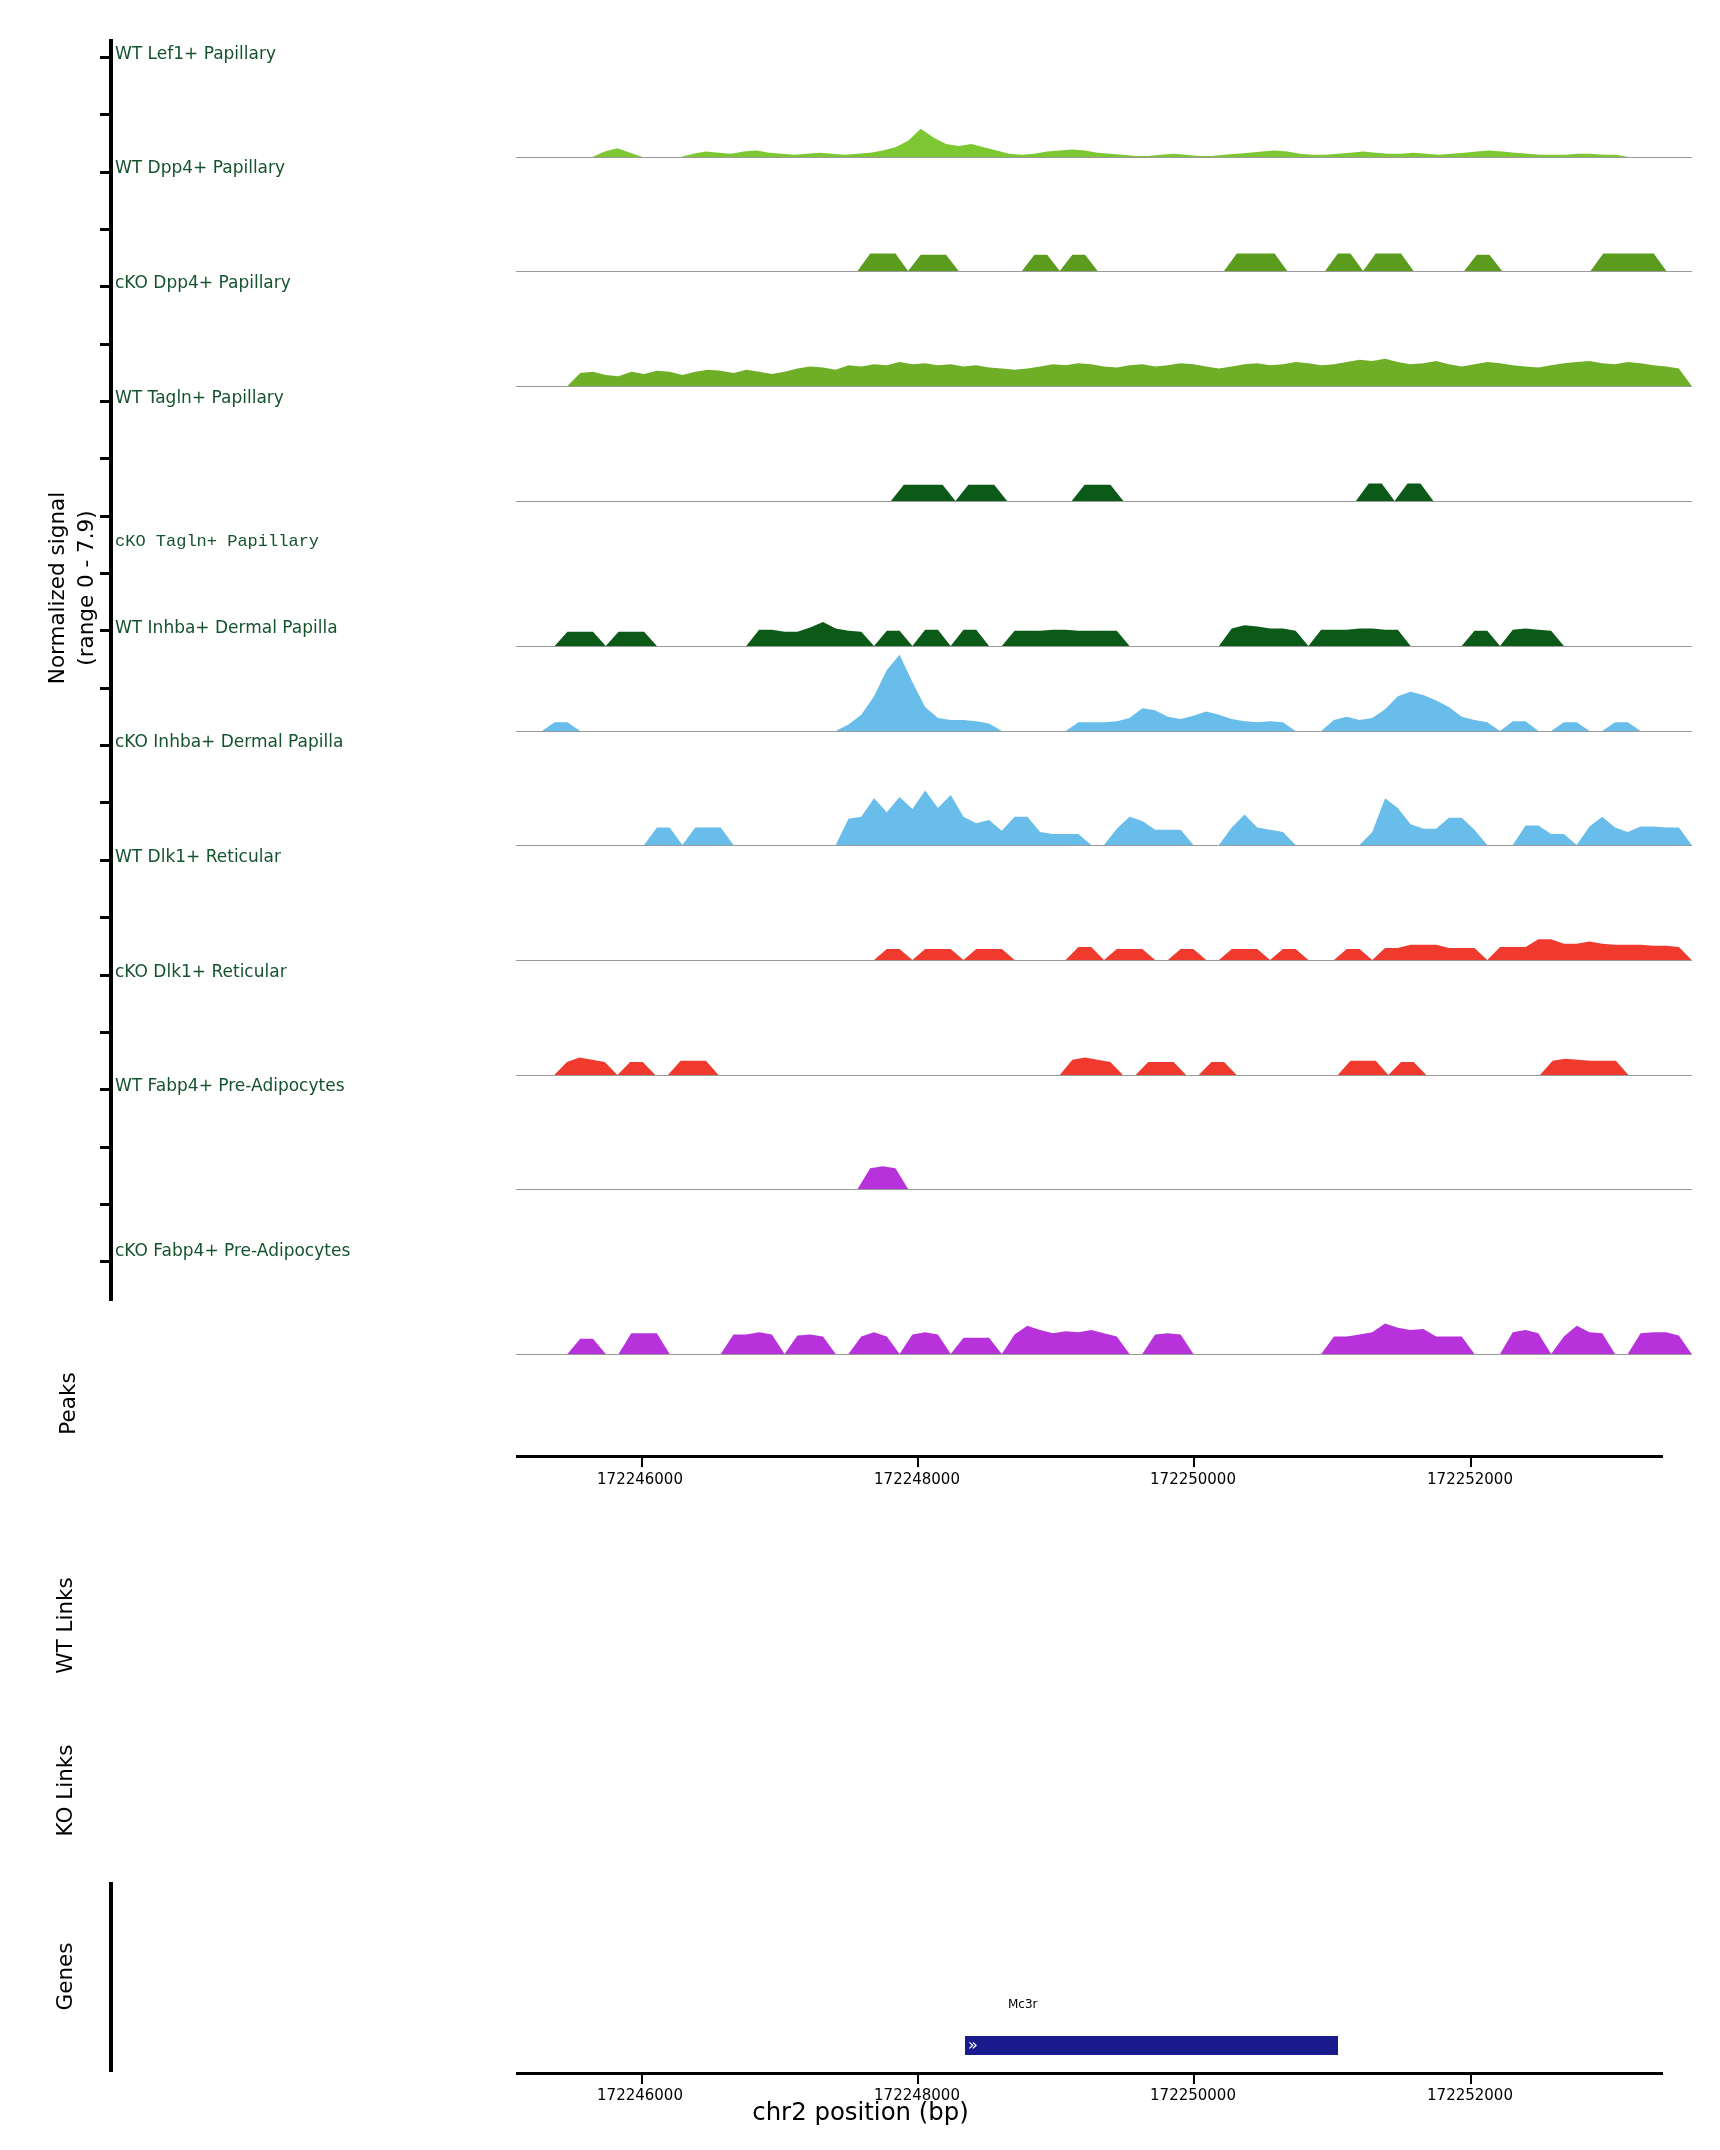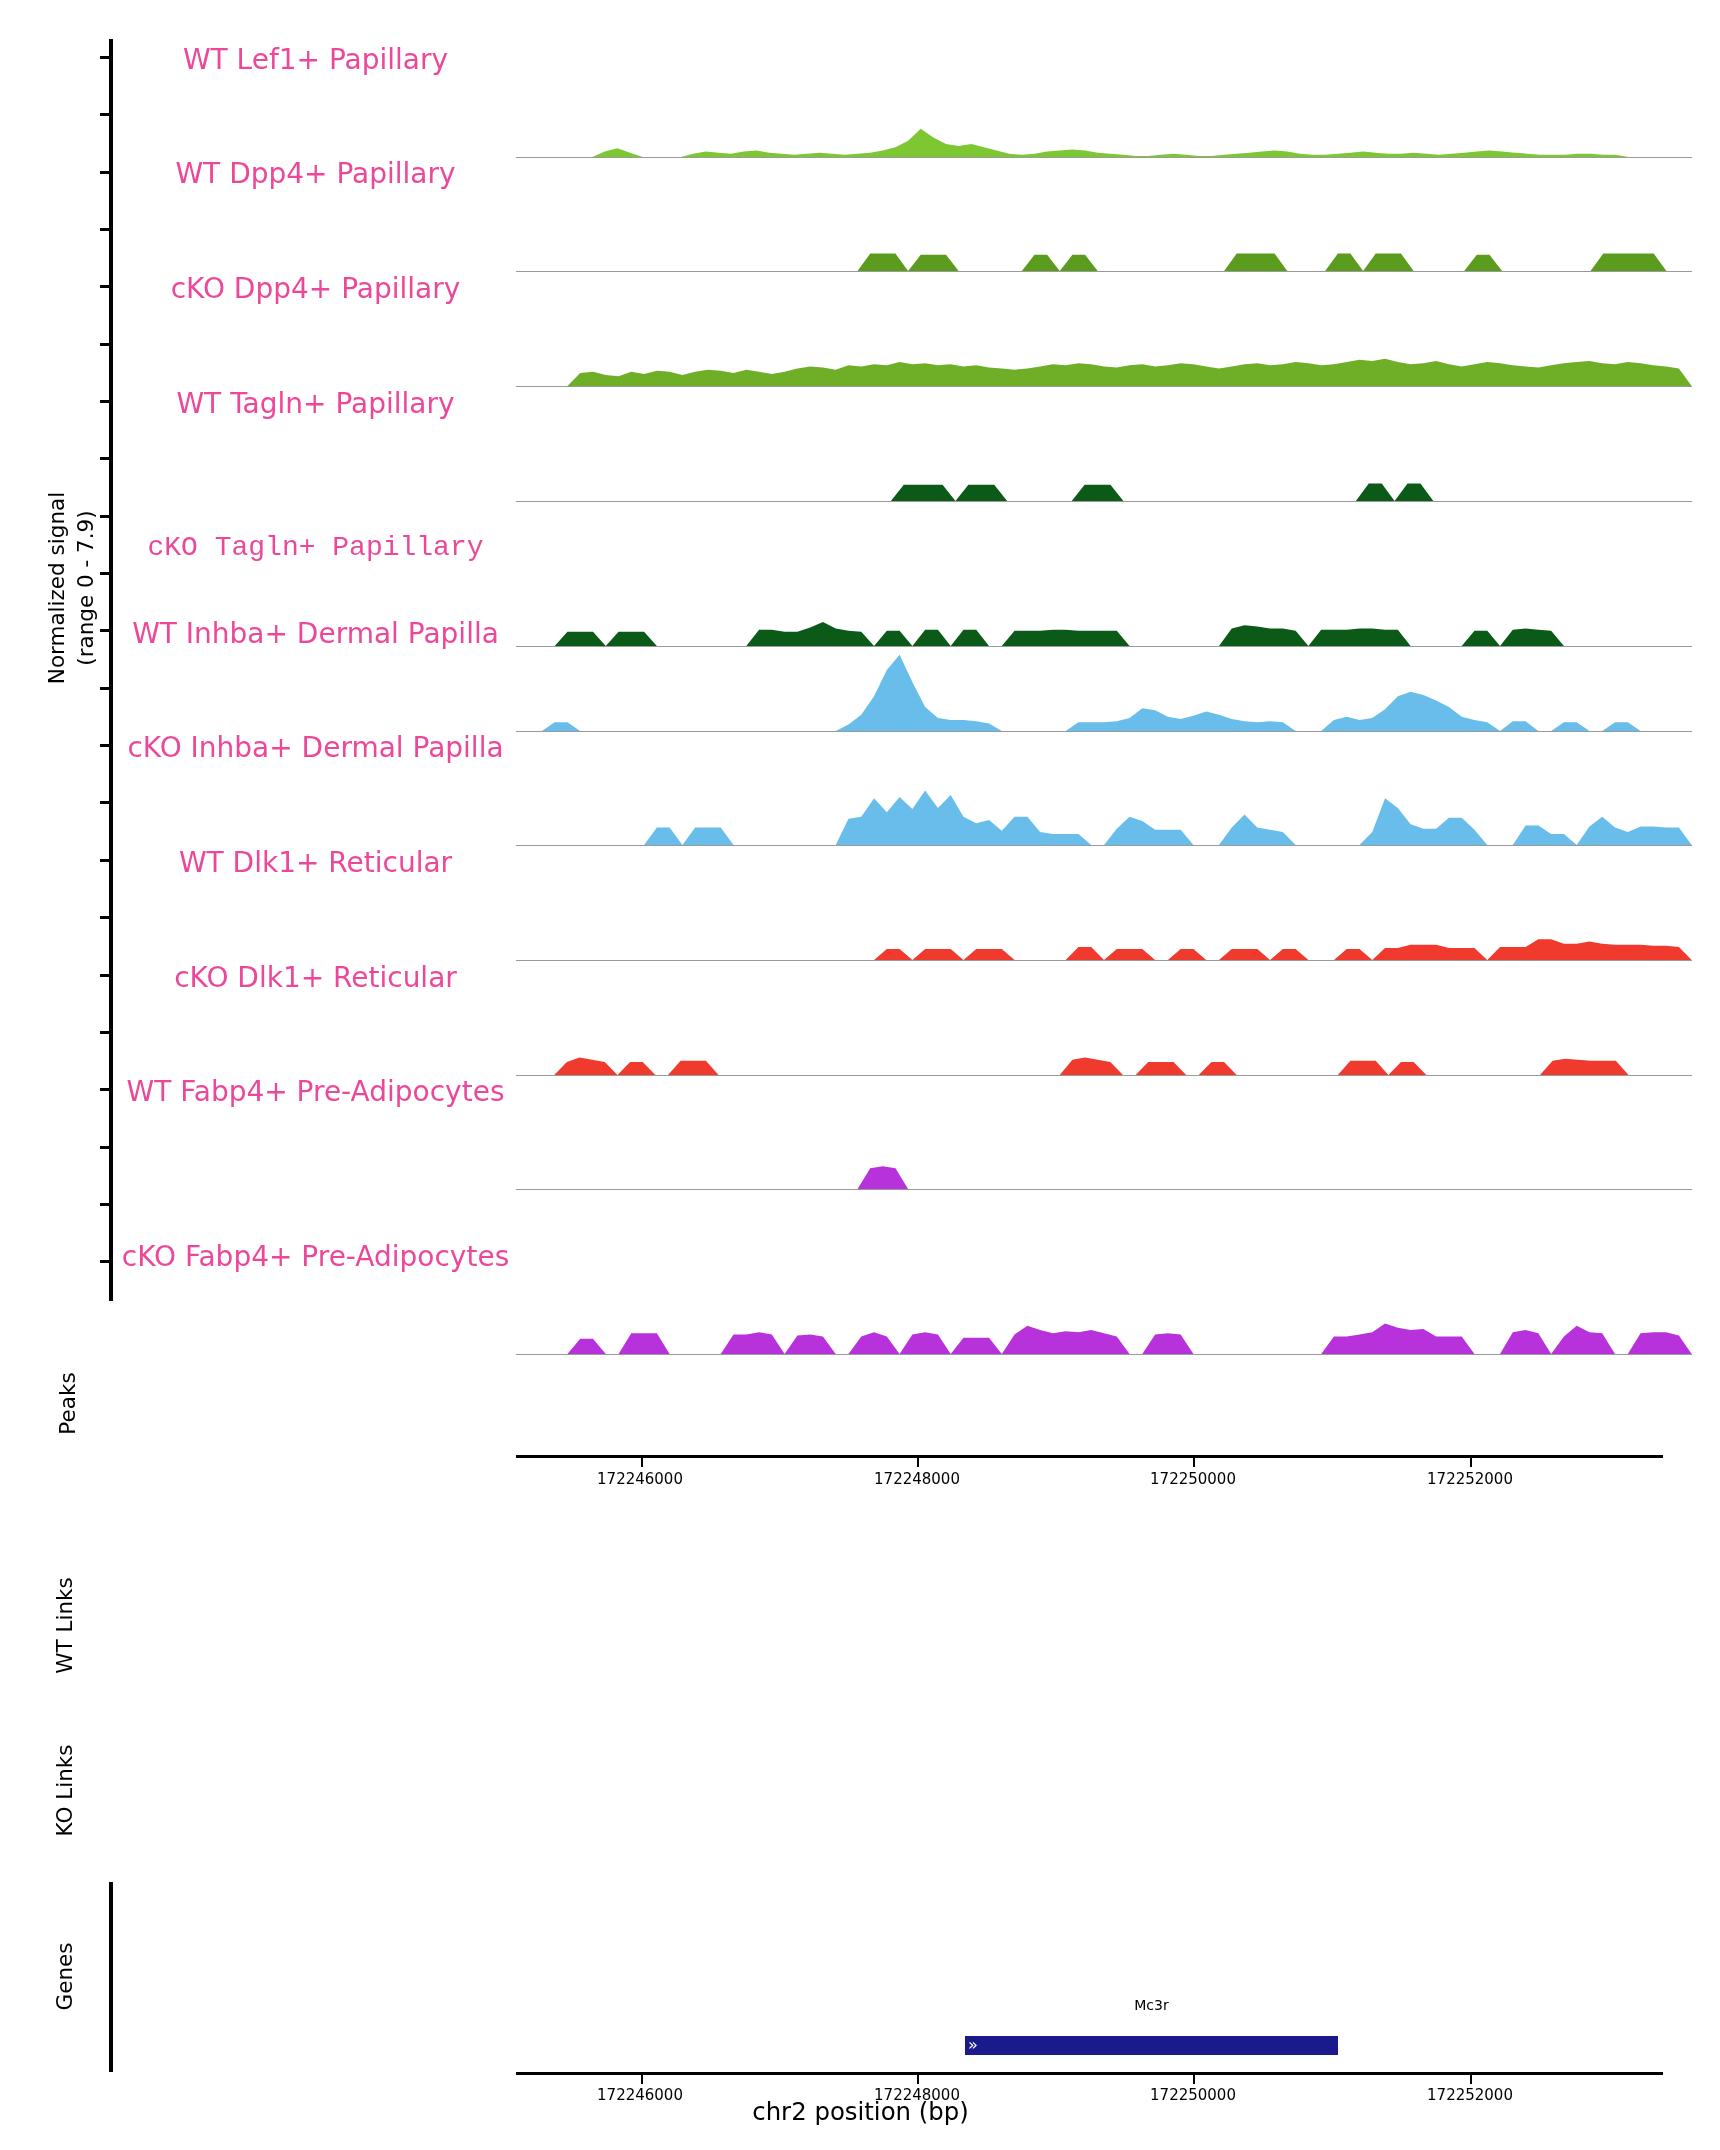--- a/index.html
+++ b/index.html
@@ -56,23 +56,23 @@
     position: absolute;
     left: 115px;
     width: 1577px;
     height: 115px;
   }
   .track-label {
     position: absolute;
     left: 0;
     top: 0;
     width: 401px;
-    text-align: center;
-    font-size: 28px;
-    color: #ec4899;
+    text-align: left;
+    font-size: 17px;
+    color: #14532d;
     white-space: nowrap;
   }
   .track-plot {
     position: absolute;
     left: 401px;
     top: 0;
     width: 1176px;
     height: 115px;
   }
   .baseline {
@@ -136,23 +136,22 @@
     height: 190px;
     background: #000;
   }
   .gene-body {
     position: absolute;
     background: #1a1a8c;
     height: 18.6px;
   }
   .gene-name {
     position: absolute;
-    font-size: 14px;
-    color: #000;
-    text-align: center;
+    font-size: 12px;
+    color: #000;
     width: 287px;
   }
   .gene-tip {
     position: absolute;
     font-size: 16px;
     color: #ffffff;
     line-height: 18.6px;
   }
 </style>
 </head>

